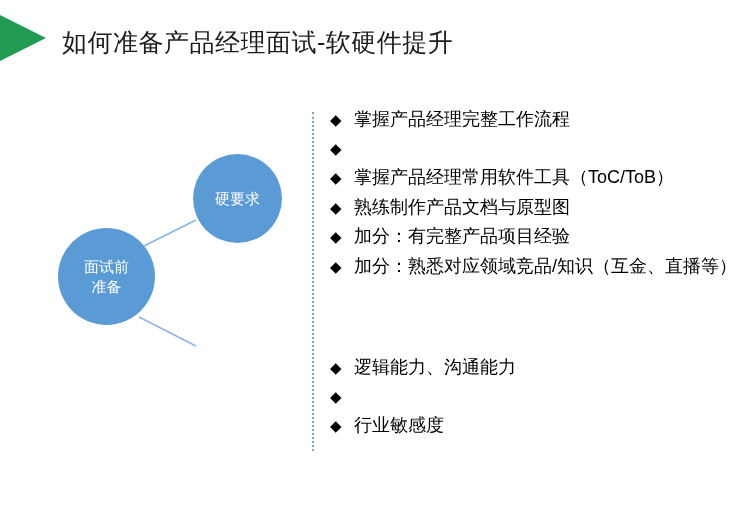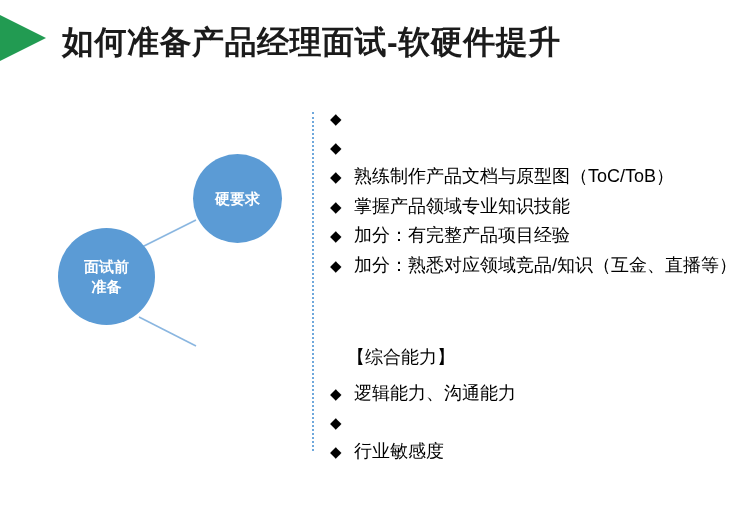--- a/index.html
+++ b/index.html
@@ -28,23 +28,23 @@
     position: absolute;
     left: 0px;
     top: 14px;
     width: 46px;
     height: 48px;
   }
   #page-title {
     position: absolute;
     left: 62px;
     top: 22px;
-    font-size: 32px;
+    font-size: 25px;
     line-height: 40px;
-    font-weight: 700;
+    font-weight: 400;
     color: #1b1b1b;
     letter-spacing: 0.5px;
     white-space: nowrap;
   }
 
   
   #diagram {
     position: absolute;
     left: 0;
     top: 0;
@@ -83,21 +83,20 @@
   }
   #node-soft {
     left: 194px;
     top: 325px;
     width: 88px;
     height: 88px;
   }
   .node-label {
     display: block;
     padding: 0 4px;
-    font-weight: bold;
   }
 
   
   #divider {
     position: absolute;
     left: 312px;
     top: 112px;
     width: 0;
     height: 339px;
     border-left: 2px dotted #6fa8dc;
@@ -177,45 +176,45 @@
 </div>
 
 <div id="divider"></div>
 
 <div id="right-panel">
 
   <div class="section" id="section-1">
     <ul class="bullet-list">
       <li class="bullet-item">
         <span class="bullet-mark">◆</span>
-      </li>
-      <li class="bullet-item">
-        <span class="bullet-mark">◆</span>
-      </li>
-      <li class="bullet-item">
-        <span class="bullet-mark">◆</span>
-        <span class="bullet-text">熟练制作产品文档与原型图（ToC/ToB）</span>
-      </li>
-      <li class="bullet-item">
-        <span class="bullet-mark">◆</span>
-        <span class="bullet-text">掌握产品领域专业知识技能</span>
+        <span class="bullet-text">掌握产品经理完整工作流程</span>
+      </li>
+      <li class="bullet-item">
+        <span class="bullet-mark">◆</span>
+      </li>
+      <li class="bullet-item">
+        <span class="bullet-mark">◆</span>
+        <span class="bullet-text">掌握产品经理常用软件工具（ToC/ToB）</span>
+      </li>
+      <li class="bullet-item">
+        <span class="bullet-mark">◆</span>
+        <span class="bullet-text">熟练制作产品文档与原型图</span>
       </li>
       <li class="bullet-item">
         <span class="bullet-mark">◆</span>
         <span class="bullet-text">加分：有完整产品项目经验</span>
       </li>
       <li class="bullet-item">
         <span class="bullet-mark">◆</span>
         <span class="bullet-text">加分：熟悉对应领域竞品/知识（互金、直播等）</span>
       </li>
     </ul>
   </div>
 
   <div class="section" id="section-2">
-    <div class="section-heading">【综合能力】</div>
     <ul class="bullet-list">
       <li class="bullet-item">
         <span class="bullet-mark">◆</span>
         <span class="bullet-text">逻辑能力、沟通能力</span>
       </li>
       <li class="bullet-item">
         <span class="bullet-mark">◆</span>
       </li>
       <li class="bullet-item">
         <span class="bullet-mark">◆</span>

